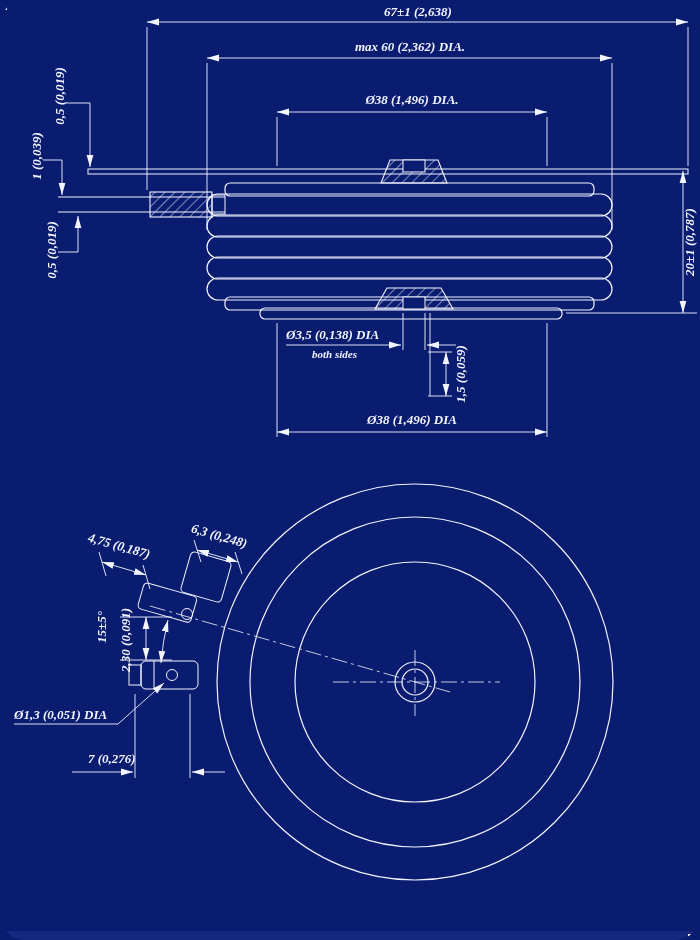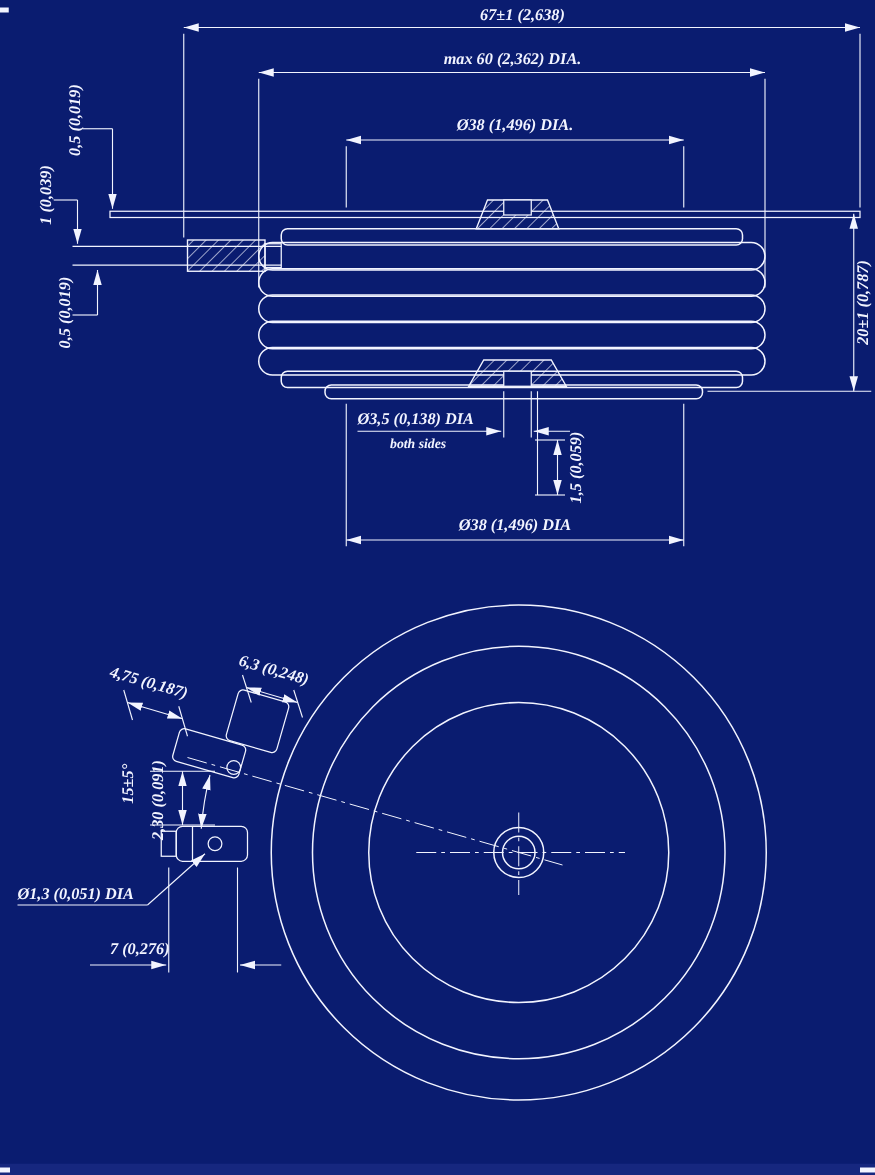--- a/index.html
+++ b/index.html
@@ -1,16 +1,16 @@
 <!DOCTYPE html>
 <html style="--background: #0a1c70; --line: #f2f4ff;"><head>
 <meta charset="utf-8">
 <style>
   html,body{margin:0;padding:0;background:var(--background,#0a1c70);}
-  .stage{position:relative;width:700px;height:940px;background:var(--background,#0a1c70);overflow:hidden;}
+  .stage{position:relative;width:700px;height:940px;background:var(--background,#0a1c70);overflow:hidden;border-radius:25px;}
   svg{display:block}
   .ol{stroke:var(--line,#f2f4ff);stroke-width:1.2;fill:none}
   .thin{stroke-width:1}
   .dim{stroke:var(--line,#f2f4ff);stroke-width:.9;fill:none}
   .cl{stroke:var(--line,#f2f4ff);stroke-width:.8;fill:none;stroke-dasharray:16 4 3 4}
   .hatch{fill:url(#hatch);stroke:var(--line,#f2f4ff);stroke-width:1.1}
   .bgfill{fill:var(--background,#0a1c70);stroke:var(--line,#f2f4ff);stroke-width:1}
   .arr{fill:var(--line,#f2f4ff)}
   text{fill:var(--line,#f2f4ff);font:italic 700 13px "Liberation Serif",serif;text-anchor:middle}
   text.small{font-size:11px}

